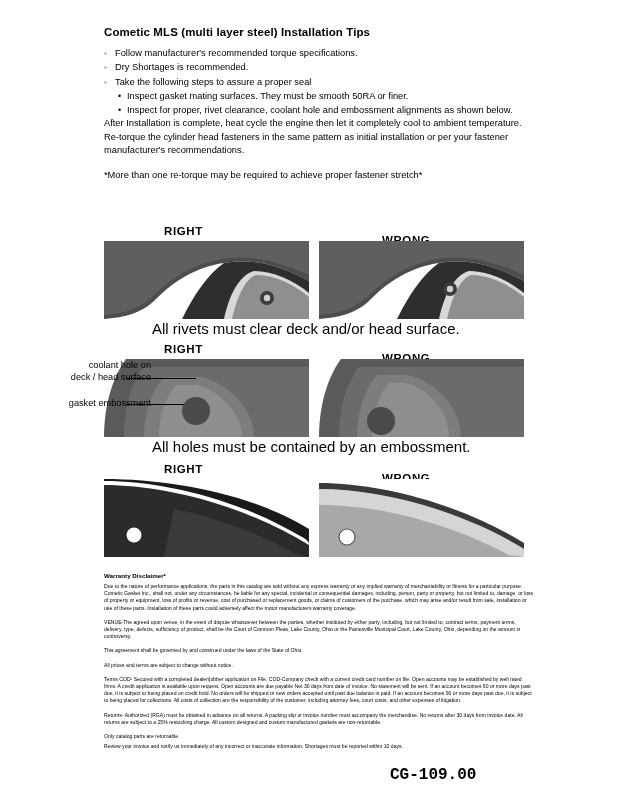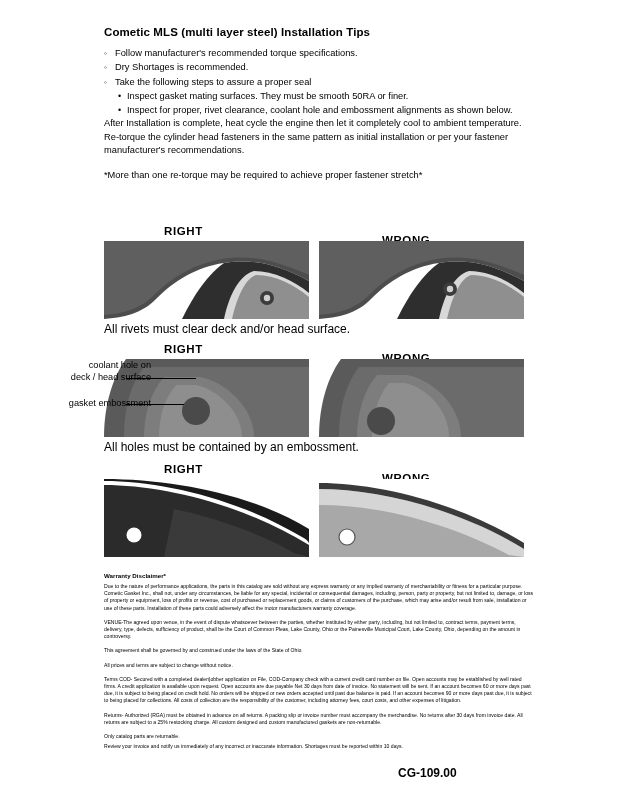--- a/index.html
+++ b/index.html
@@ -115,23 +115,24 @@
   }
   .panel {
     width: 205px;
     height: 78px;
     position: relative;
     overflow: hidden;
     background: #ffffff;
   }
   .panel svg { display: block; }
   .caption {
-    font-size: 12px;
+    font-size: 15px;
     margin-top: 4px;
     line-height: 12px;
+    margin-left: 48px;
   }
 
   
   .annot {
     position: absolute;
     font-size: 9.2px;
     text-align: right;
     line-height: 12px;
     padding-left: 27px;
   }
@@ -154,24 +155,25 @@
     margin: 0 0 4px 0;
   }
   .warranty p {
     font-size: 5.1px;
     line-height: 7.2px;
     margin: 0 0 7px 0;
     text-align: left;
   }
   .docnum {
     position: absolute;
-    left: 398px;
+    left: 390px;
     top: 766px;
-    font-size: 12px;
-    font-weight: bold;
+    font-size: 16px;
+    font-weight: bold;
+    font-family: Liberation Mono, monospace;
   }
 </style>
 </head>
 <body>
 
 <div class="page">
 
   <div class="content">
     <h1 class="title">Cometic MLS (multi layer steel) Installation Tips</h1>
 

